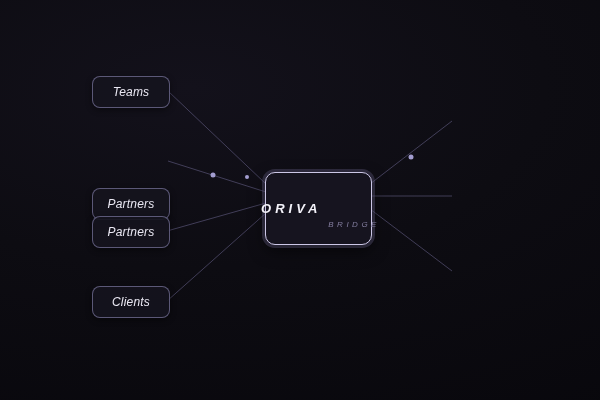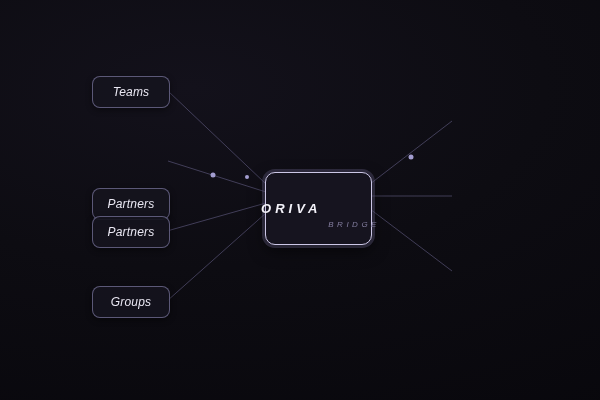--- a/index.html
+++ b/index.html
@@ -81,21 +81,21 @@
   <div class="node left" id="n-teams">
     <span>Teams</span>
   </div>
   <div class="node left" id="n-partners">
     <span>Partners</span>
   </div>
   <div class="node left" id="n-creators">
     <span>Partners</span>
   </div>
   <div class="node left" id="n-clients">
-    <span>Groups</span>
+    <span>Clients</span>
   </div>
 
 
   <div class="center-node">
     <div class="center-title">ORIVA</div>
     <div class="center-sub">BRIDGE</div>
   </div>
 
 </div>
 

